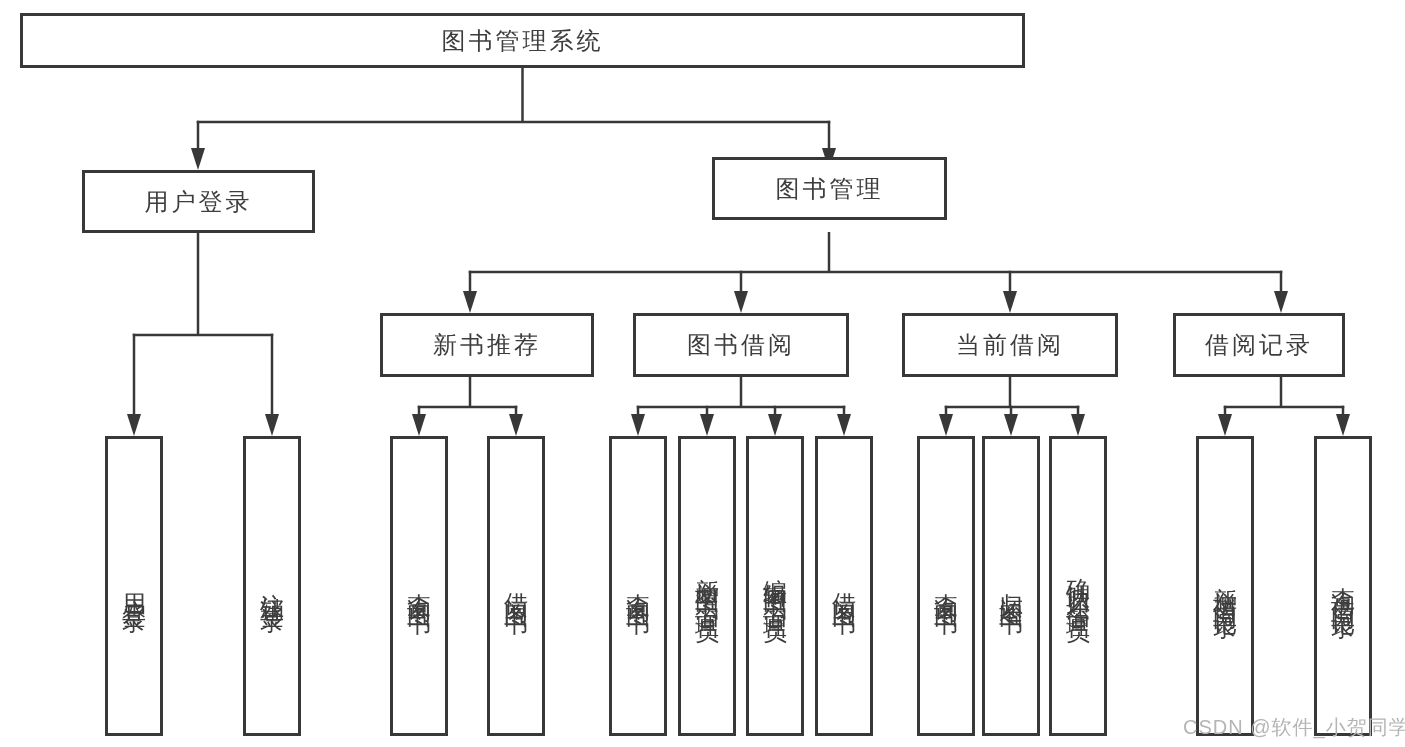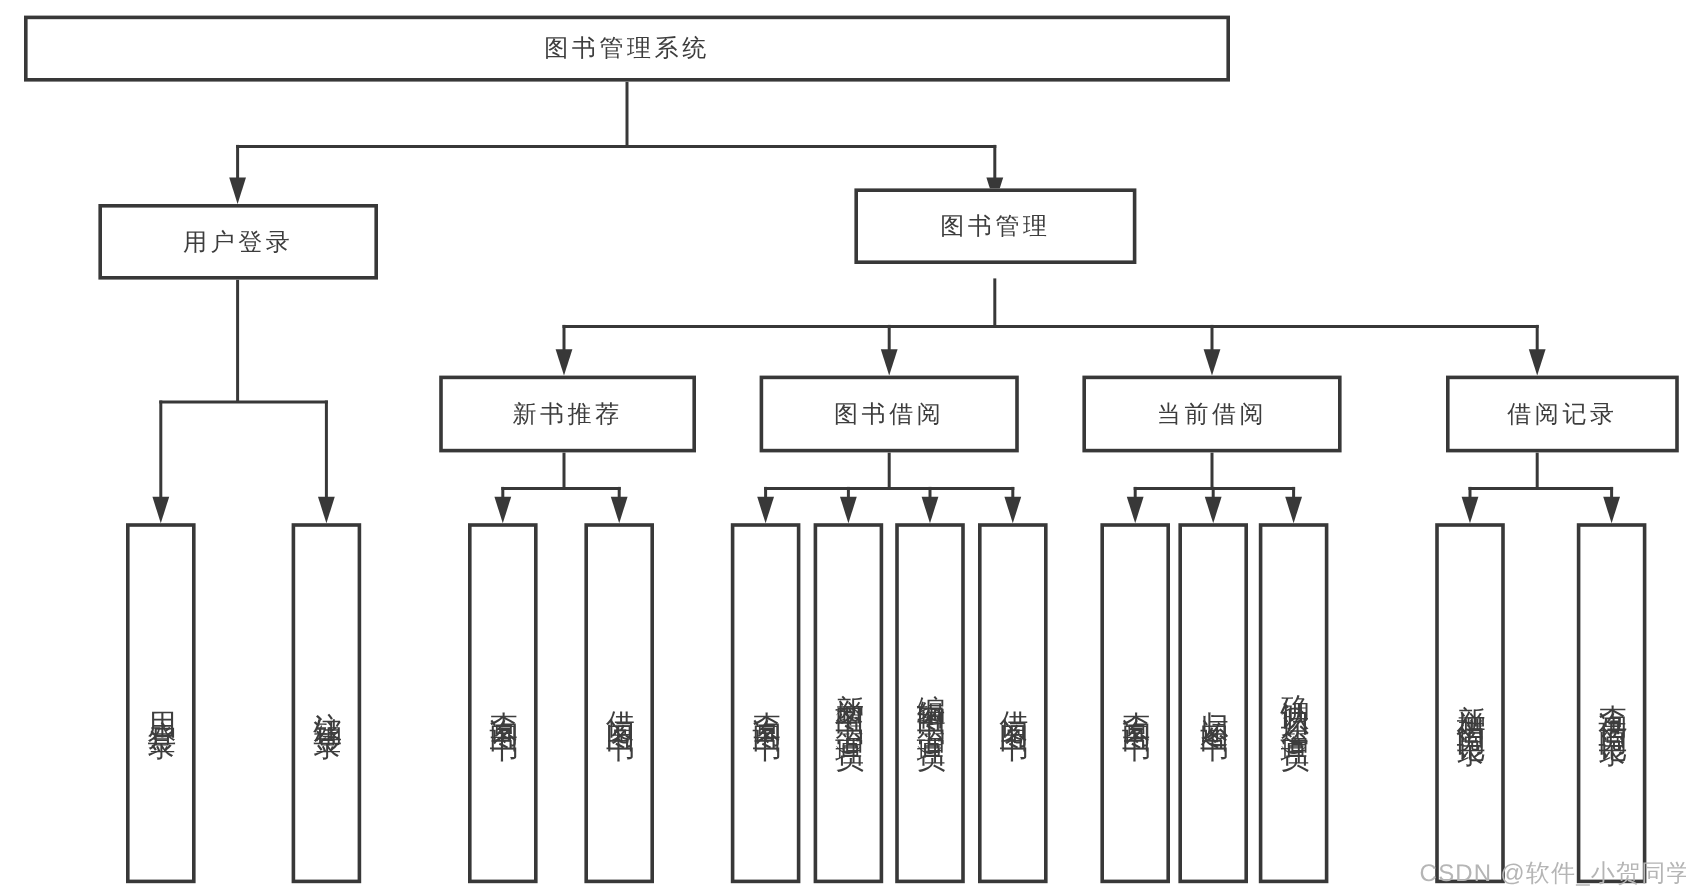--- a/index.html
+++ b/index.html
@@ -19,21 +19,21 @@
     z-index: 1;
   }
   .node {
     position: absolute;
     background: #ffffff;
     border: 3px solid #383838;
     color: #3d3d3d;
     display: flex;
     align-items: center;
     justify-content: center;
-    font-size: 20px;
+    font-size: 24px;
     letter-spacing: 3px;
     z-index: 2;
     text-align: center;
   }
   .leaf {
     writing-mode: vertical-rl;
     text-orientation: mixed;
     letter-spacing: 6px;
     font-size: 24px;
     line-height: 1;
@@ -119,24 +119,24 @@
       <polygon points="1218,414 1232,414 1225,436"></polygon>
       <polygon points="1336,414 1350,414 1343,436"></polygon>
     </g>
   </svg>
 
   <div class="node" style="left:20px; top:13px; width:1005px; height:55px;">图书管理系统</div>
 
   <div class="node" style="left:82px; top:170px; width:233px; height:63px;">用户登录</div>
   <div class="node" style="left:712px; top:157px; width:235px; height:63px;">图书管理</div>
 
-  <div class="node" style="left:366px; top:313px; width:214px; height:64px;">新书推荐</div>
+  <div class="node" style="left:380px; top:313px; width:214px; height:64px;">新书推荐</div>
   <div class="node" style="left:902px; top:313px; width:216px; height:64px;">当前借阅</div>
   <div class="node" style="left:633px; top:313px; width:216px; height:64px;">图书借阅</div>
-  <div class="node" style="left:1173px; top:313px; width:194px; height:64px;margin-left:32px;">借阅记录</div>
+  <div class="node" style="left:1173px; top:313px; width:172px; height:64px;">借阅记录</div>
 
   <div class="node leaf" style="left:105px; top:436px; width:58px; height:300px;">用户登录</div>
   <div class="node leaf" style="left:243px; top:436px; width:58px; height:300px;">注销登录</div>
 
   <div class="node leaf" style="left:390px; top:436px; width:58px; height:300px;">查询图书</div>
   <div class="node leaf" style="left:487px; top:436px; width:58px; height:300px;">借阅图书</div>
 
   <div class="node leaf" style="left:609px; top:436px; width:58px; height:300px;">查询图书</div>
   <div class="node leaf" style="left:678px; top:436px; width:58px; height:300px;">新增图书（管理员）</div>
   <div class="node leaf" style="left:746px; top:436px; width:58px; height:300px;">编辑图书（管理员）</div>

